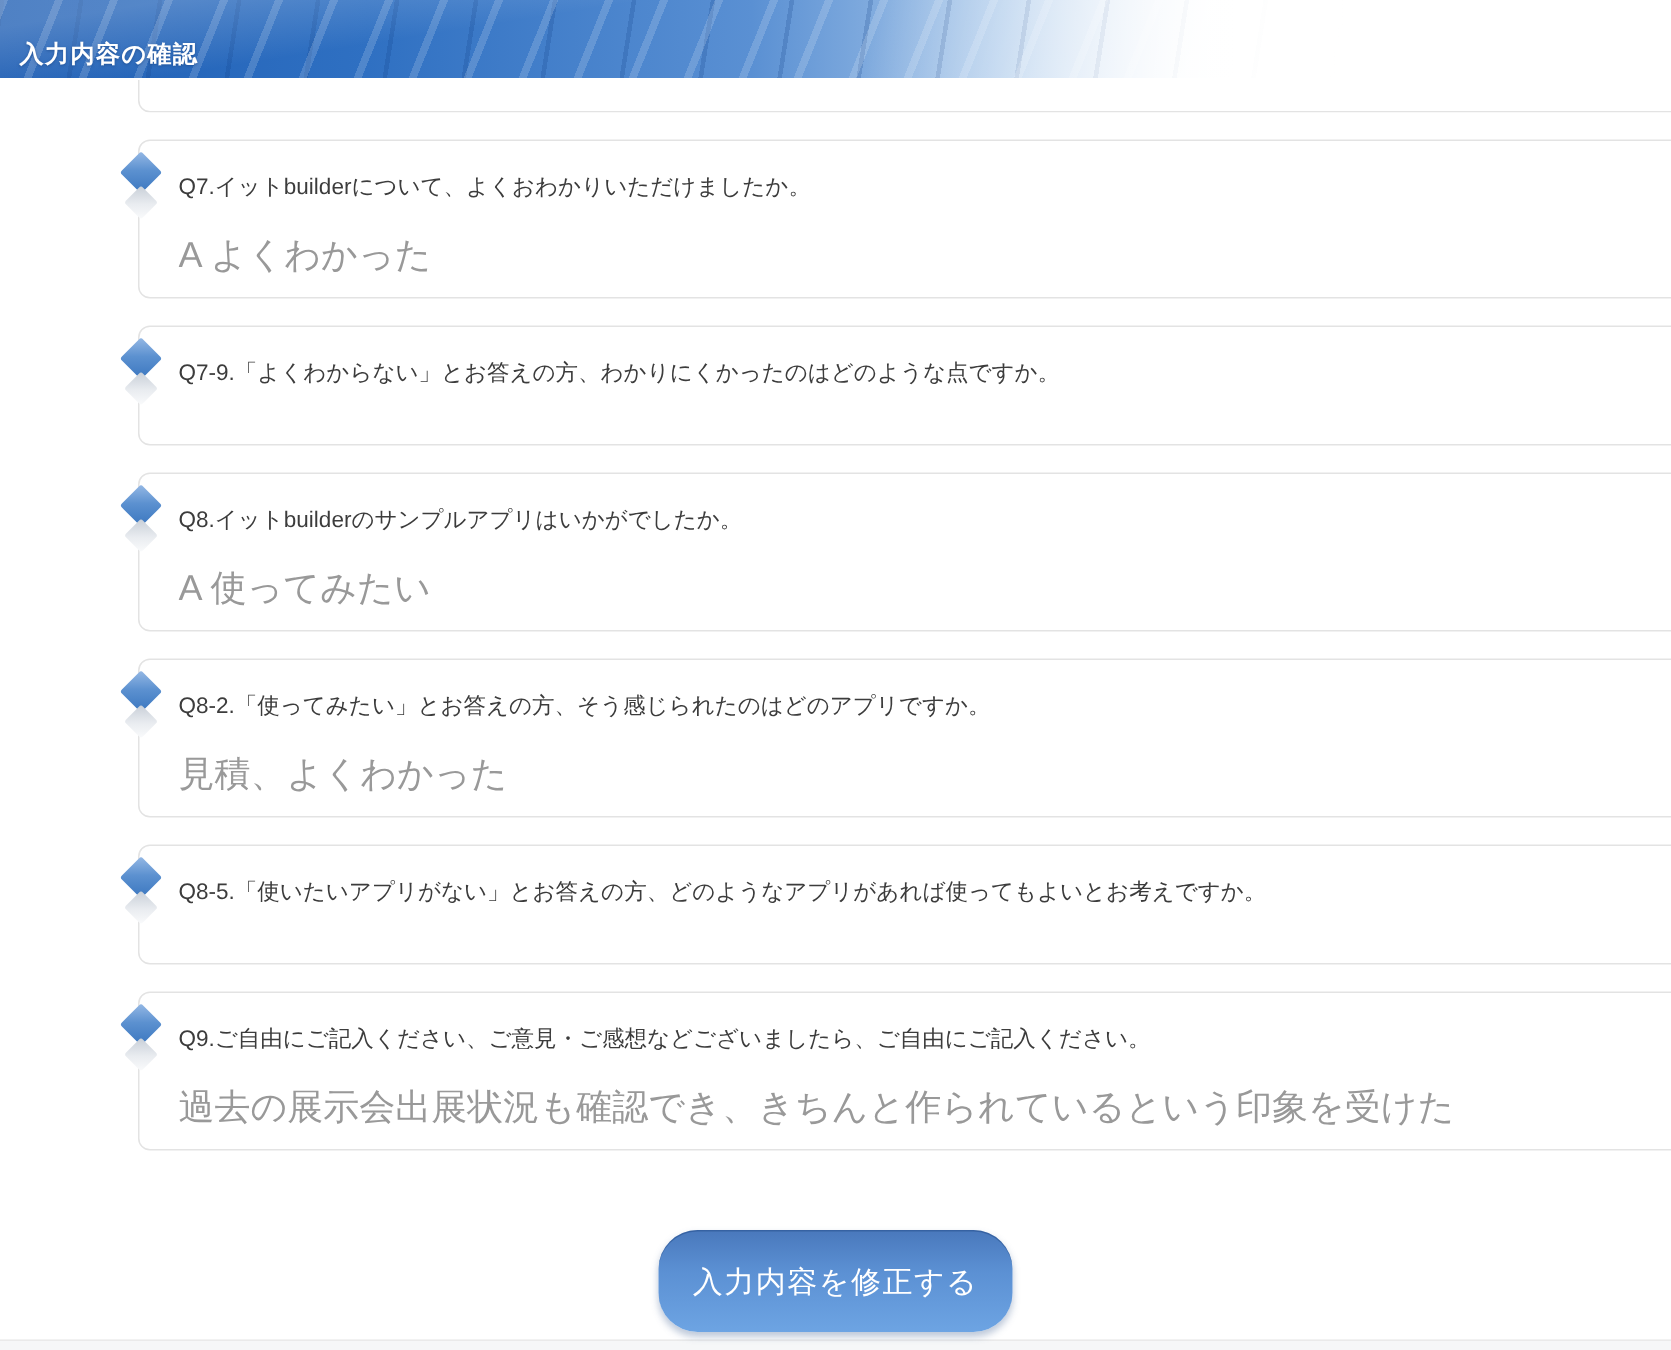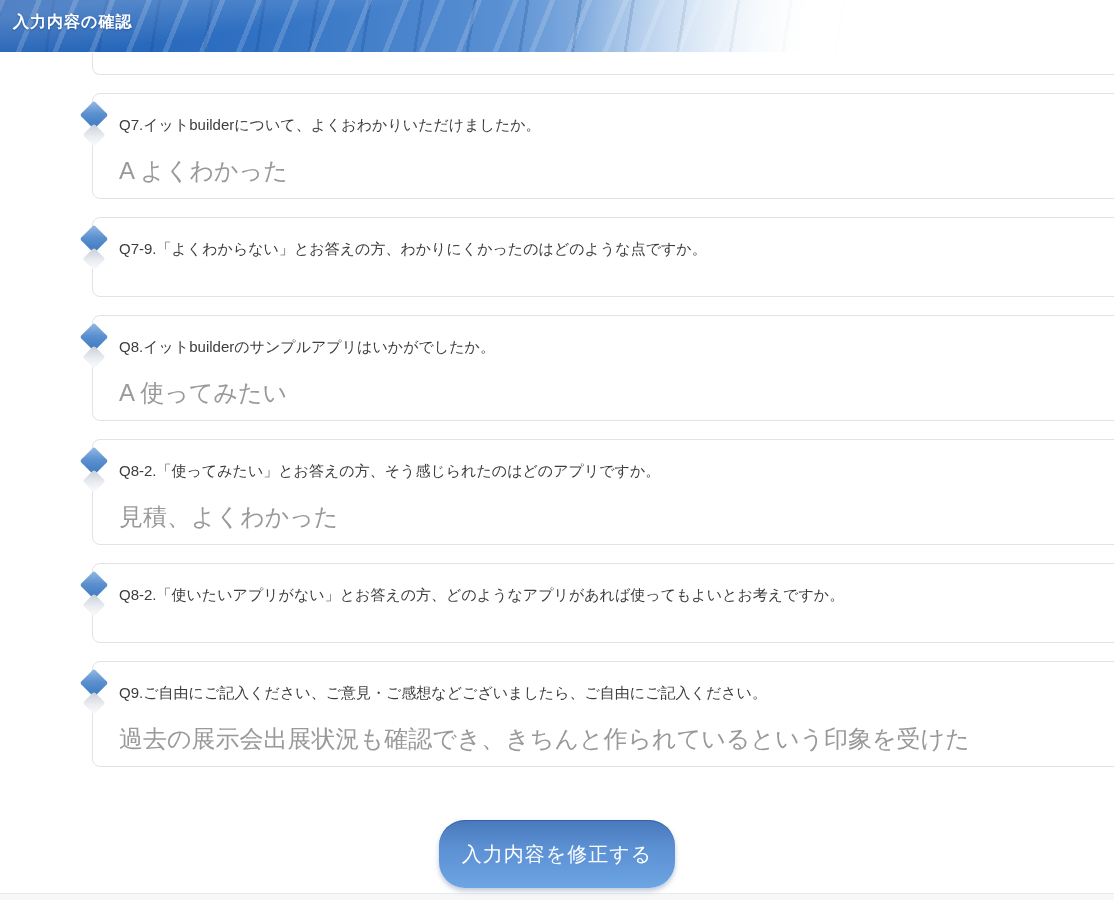--- a/index.html
+++ b/index.html
@@ -16,21 +16,21 @@
       repeating-linear-gradient(112deg, rgba(255,255,255,0.16) 0 5px, rgba(255,255,255,0) 5px 34px),
       repeating-linear-gradient(99deg, rgba(12,58,130,0.20) 0 3px, rgba(12,58,130,0) 3px 52px),
       linear-gradient(90deg,#1e5eb4 0%,#2f70c2 22%,#5a90d3 45%,#a9c8ea 60%,#ffffff 74%);
     overflow:hidden;
   }
   .banner::after{ 
     content:"";position:absolute;left:0;top:0;width:100%;height:100%;
     background:linear-gradient(171deg, rgba(255,255,255,0.22) 0 8%, rgba(255,255,255,0) 30%);
   }
   .banner h1{
-    margin:0;padding:13px 0 0 13px;position:relative;z-index:2;
+    margin:0;padding:28px 0 0 13px;position:relative;z-index:2;
     font-size:16px;line-height:18px;font-weight:bold;color:#ffffff;
     letter-spacing:1px;text-shadow:0 1px 2px rgba(20,60,120,0.55);
   }
   
   .cards{position:absolute;left:92px;top:53px;width:1032px;}
   .card{
     position:relative;background:#ffffff;
     border:1px solid #e3e3e3;border-radius:8px;
     padding:16px 20px 14px 26px;margin-bottom:18px;
     box-sizing:content-box;
@@ -123,21 +123,21 @@
     </span>
     <div class="q-title">Q8-2.「使ってみたい」とお答えの方、そう感じられたのはどのアプリですか。</div>
     <div class="q-answer">見積、よくわかった</div>
   </section>
 
   <section class="card no-answer">
     <span class="diamond">
       <span class="main"></span>
       <span class="reflect"></span>
     </span>
-    <div class="q-title">Q8-2.「使いたいアプリがない」とお答えの方、どのようなアプリがあれば使ってもよいとお考えですか。</div>
+    <div class="q-title">Q8-5.「使いたいアプリがない」とお答えの方、どのようなアプリがあれば使ってもよいとお考えですか。</div>
   </section>
 
   <section class="card">
     <span class="diamond">
       <span class="main"></span>
       <span class="reflect"></span>
     </span>
     <div class="q-title">Q9.ご自由にご記入ください、ご意見・ご感想などございましたら、ご自由にご記入ください。</div>
     <div class="q-answer">過去の展示会出展状況も確認でき、きちんと作られているという印象を受けた</div>
   </section>

